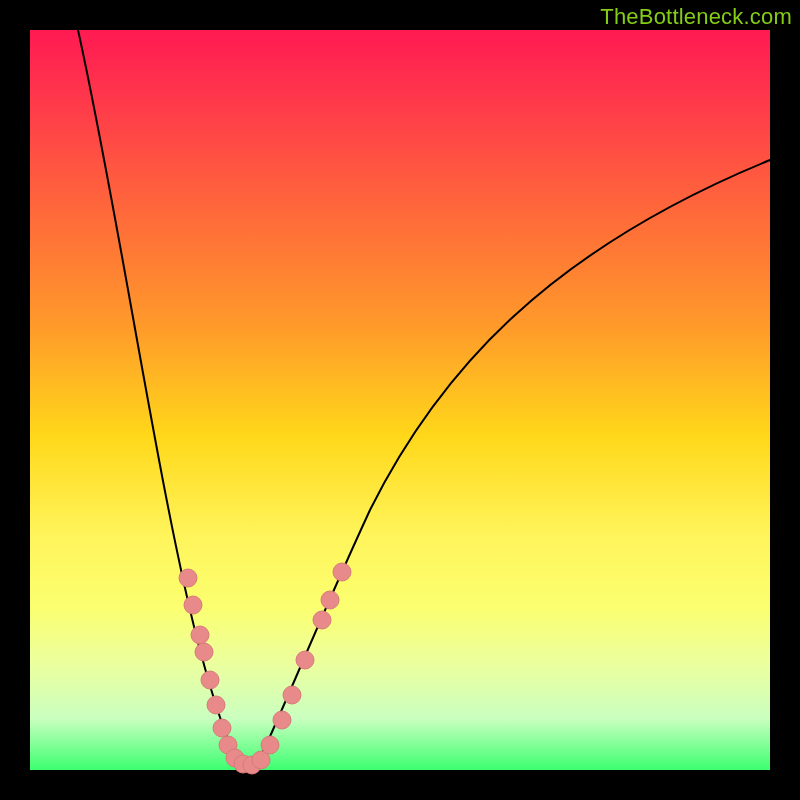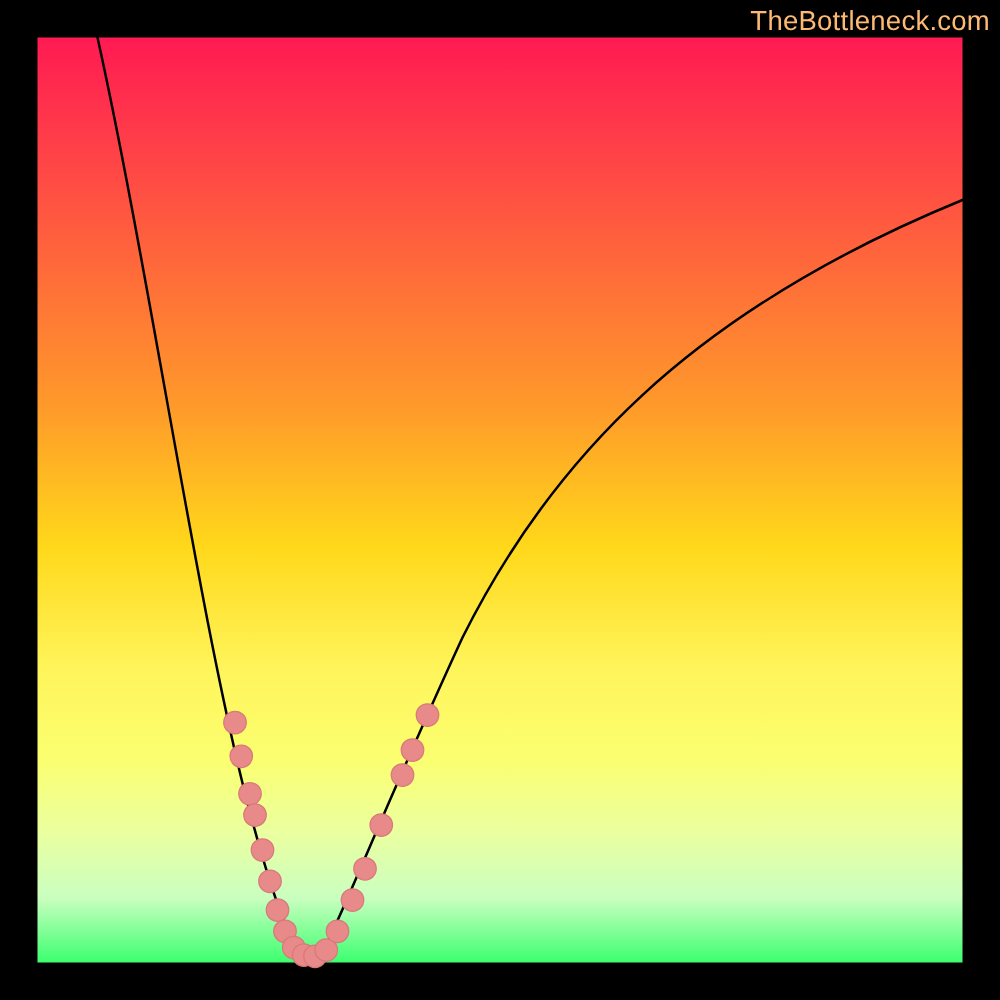--- a/index.html
+++ b/index.html
@@ -36,21 +36,21 @@
       #caffc0 93%,
       #3cff70 100%);
   }
   .watermark {
     position: absolute;
     top: 4px;
     right: 8px;
     font-family: Arial, Helvetica, sans-serif;
     font-size: 22px;
     font-weight: 500;
-    color: #fdba74;
+    color: #84cc16;
     letter-spacing: 0.2px;
   }
   svg.curves {
     position: absolute;
     left: 30px;
     top: 30px;
     width: 740px;
     height: 740px;
     overflow: visible;
   }

